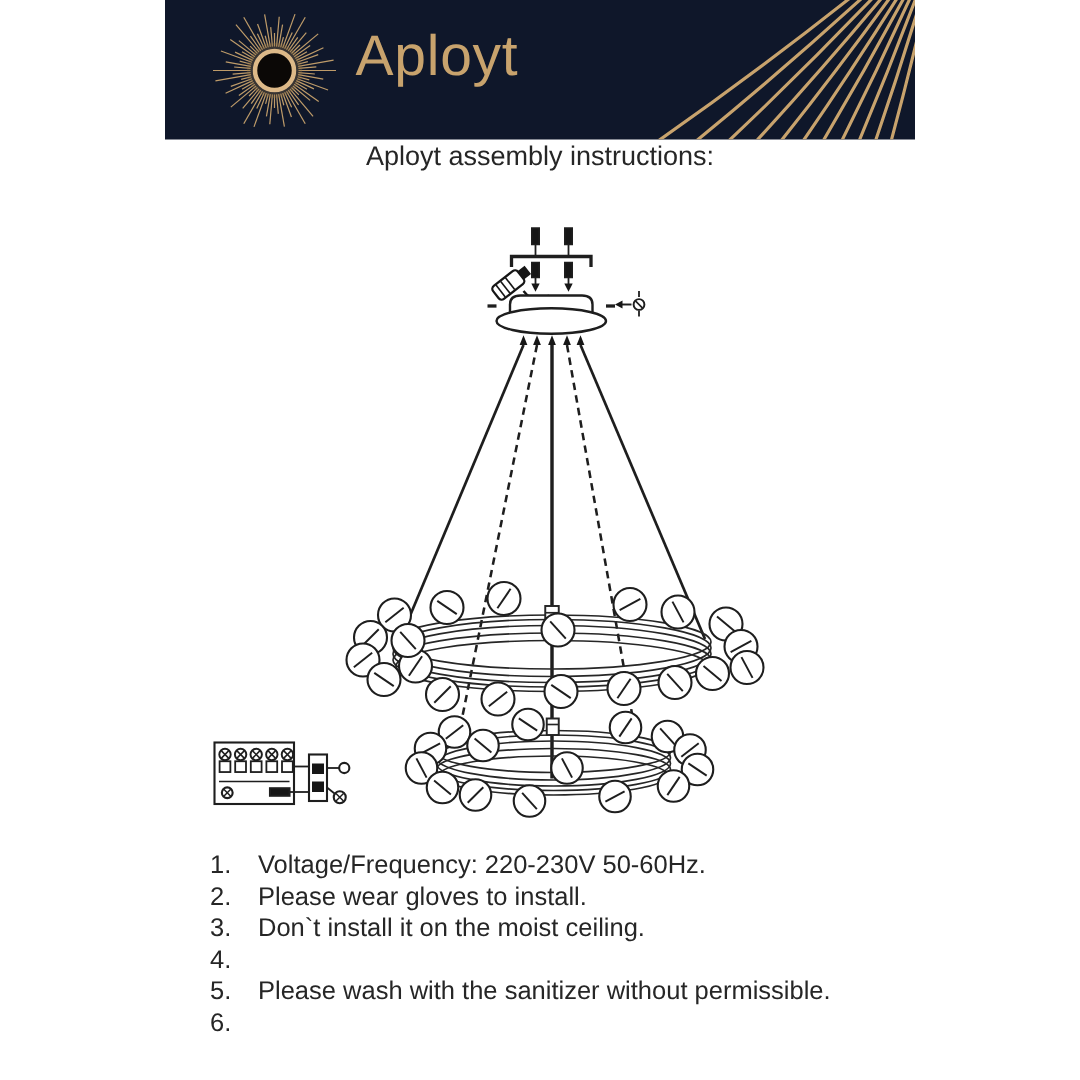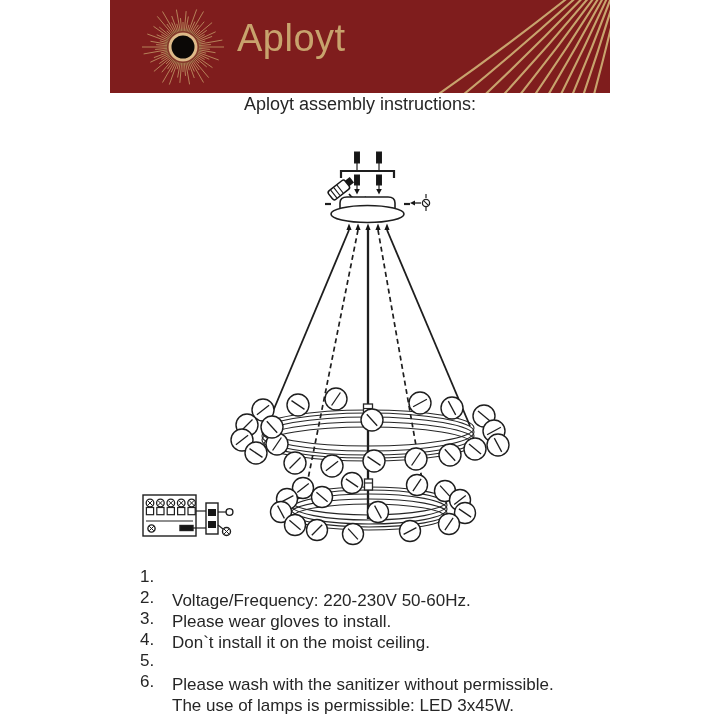--- a/index.html
+++ b/index.html
@@ -2,39 +2,39 @@
 <html><head>
 <meta charset="utf-8">
 <style>
   html,body{margin:0;padding:0;}
   body{
     width:720px;height:720px;position:relative;background:#ffffff;
     font-family:"Liberation Sans",sans-serif;color:#2a2a2a;overflow:hidden;
   }
   .banner{
     position:absolute;left:110px;top:0;width:500px;height:93px;
-    background:#7f1d1d;overflow:hidden;
+    background:#0f172a;overflow:hidden;
   }
   .logo-svg{position:absolute;left:23px;top:-3px;width:100px;height:100px;}
   .brand-name{
     position:absolute;left:127px;top:17px;
     font-size:38px;font-weight:300;letter-spacing:0.5px;color:#c8a36d;
   }
   .fan-svg{position:absolute;left:0;top:0;width:500px;height:93px;pointer-events:none;}
   .title-block{
     position:absolute;left:0;top:94px;width:720px;text-align:center;
     font-size:18px;line-height:21.5px;color:#262626;
   }
   .drawing-svg{position:absolute;left:0;top:0;width:720px;height:720px;pointer-events:none;}
   .instructions{
     position:absolute;left:140px;top:567px;font-size:17px;color:#262626;
   }
   .instr-row{display:flex;height:21px;align-items:flex-start;}
   .instr-num{width:23px;flex:0 0 23px;}
-  .instr-text{margin-left:9px;white-space:nowrap;margin-top:24px;}
+  .instr-text{margin-left:9px;white-space:nowrap;}
 </style>
 </head>
 <body>
 
 <div class="banner">
   <svg class="logo-svg" viewBox="-50 -50 100 100">
     <g id="logo-rays">
         <line x1="16.00" y1="0.00" x2="41.00" y2="0.00" stroke="#c8a36d" stroke-width="0.8" opacity="0.95"></line>
         <line x1="15.94" y1="1.39" x2="26.90" y2="2.35" stroke="#c8a36d" stroke-width="0.8" opacity="0.95"></line>
         <line x1="15.76" y1="2.78" x2="32.50" y2="5.73" stroke="#c8a36d" stroke-width="0.8" opacity="0.95"></line>
@@ -349,15 +349,14 @@
   </div>
   <div class="instr-row">
     <span class="instr-num">4.</span>
   </div>
   <div class="instr-row">
     <span class="instr-num">5.</span>
     <span class="instr-text">Please wash with the sanitizer without permissible.</span>
   </div>
   <div class="instr-row">
     <span class="instr-num">6.</span>
-    <span class="instr-text">The use of lamps is permissible: LED 3x45W.</span>
   </div>
 </div>
 
 </body></html>

